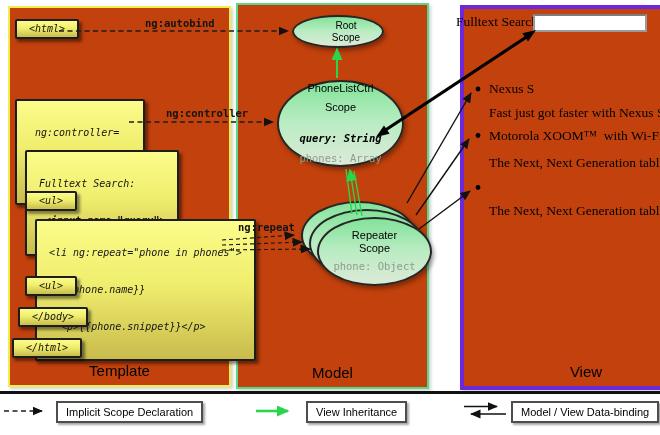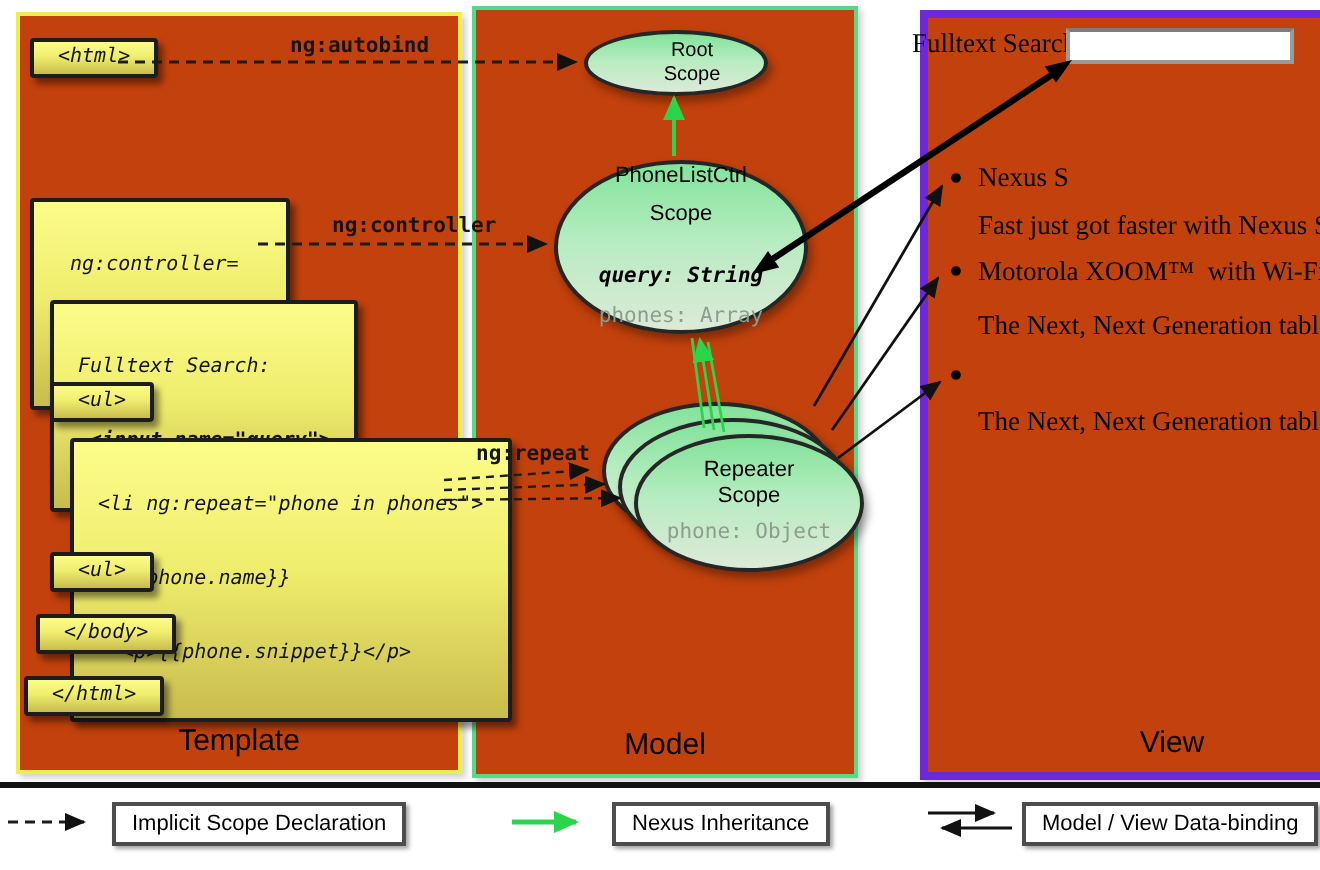--- a/index.html
+++ b/index.html
@@ -108,21 +108,21 @@
 
   <div class="serif" style="left:489px;top:81px;">Nexus S</div>
   <div class="serif" style="left:489px;top:105px;">Fast just got faster with Nexus S.</div>
 
   <div class="serif" style="left:489px;top:128px;">Motorola XOOM™  with Wi-Fi</div>
   <div class="serif" style="left:489px;top:155px;">The Next, Next Generation tablet.</div>
 
   <div class="serif" style="left:489px;top:203px;">The Next, Next Generation tablet.</div>
 
   <div class="legendbox" style="left:56px;">Implicit Scope Declaration</div>
-  <div class="legendbox" style="left:306px;">Nexus Inheritance</div>
+  <div class="legendbox" style="left:306px;">View Inheritance</div>
   <div class="legendbox" style="left:511px;">Model / View Data-binding</div>
 
   <svg class="overlay" width="660" height="435" viewBox="0 0 660 435">
     <defs>
       <marker id="mBlack" markerUnits="userSpaceOnUse" markerWidth="11" markerHeight="10" refX="9.5" refY="4.5" orient="auto">
         <path d="M0,0 L10.5,4.5 L0,9 z" fill="#111"></path>
       </marker>
       <marker id="mGreen" markerUnits="userSpaceOnUse" markerWidth="13" markerHeight="12" refX="11" refY="5.5" orient="auto">
         <path d="M0,0 L12.5,5.5 L0,11 z" fill="#2bd54b"></path>
       </marker>

